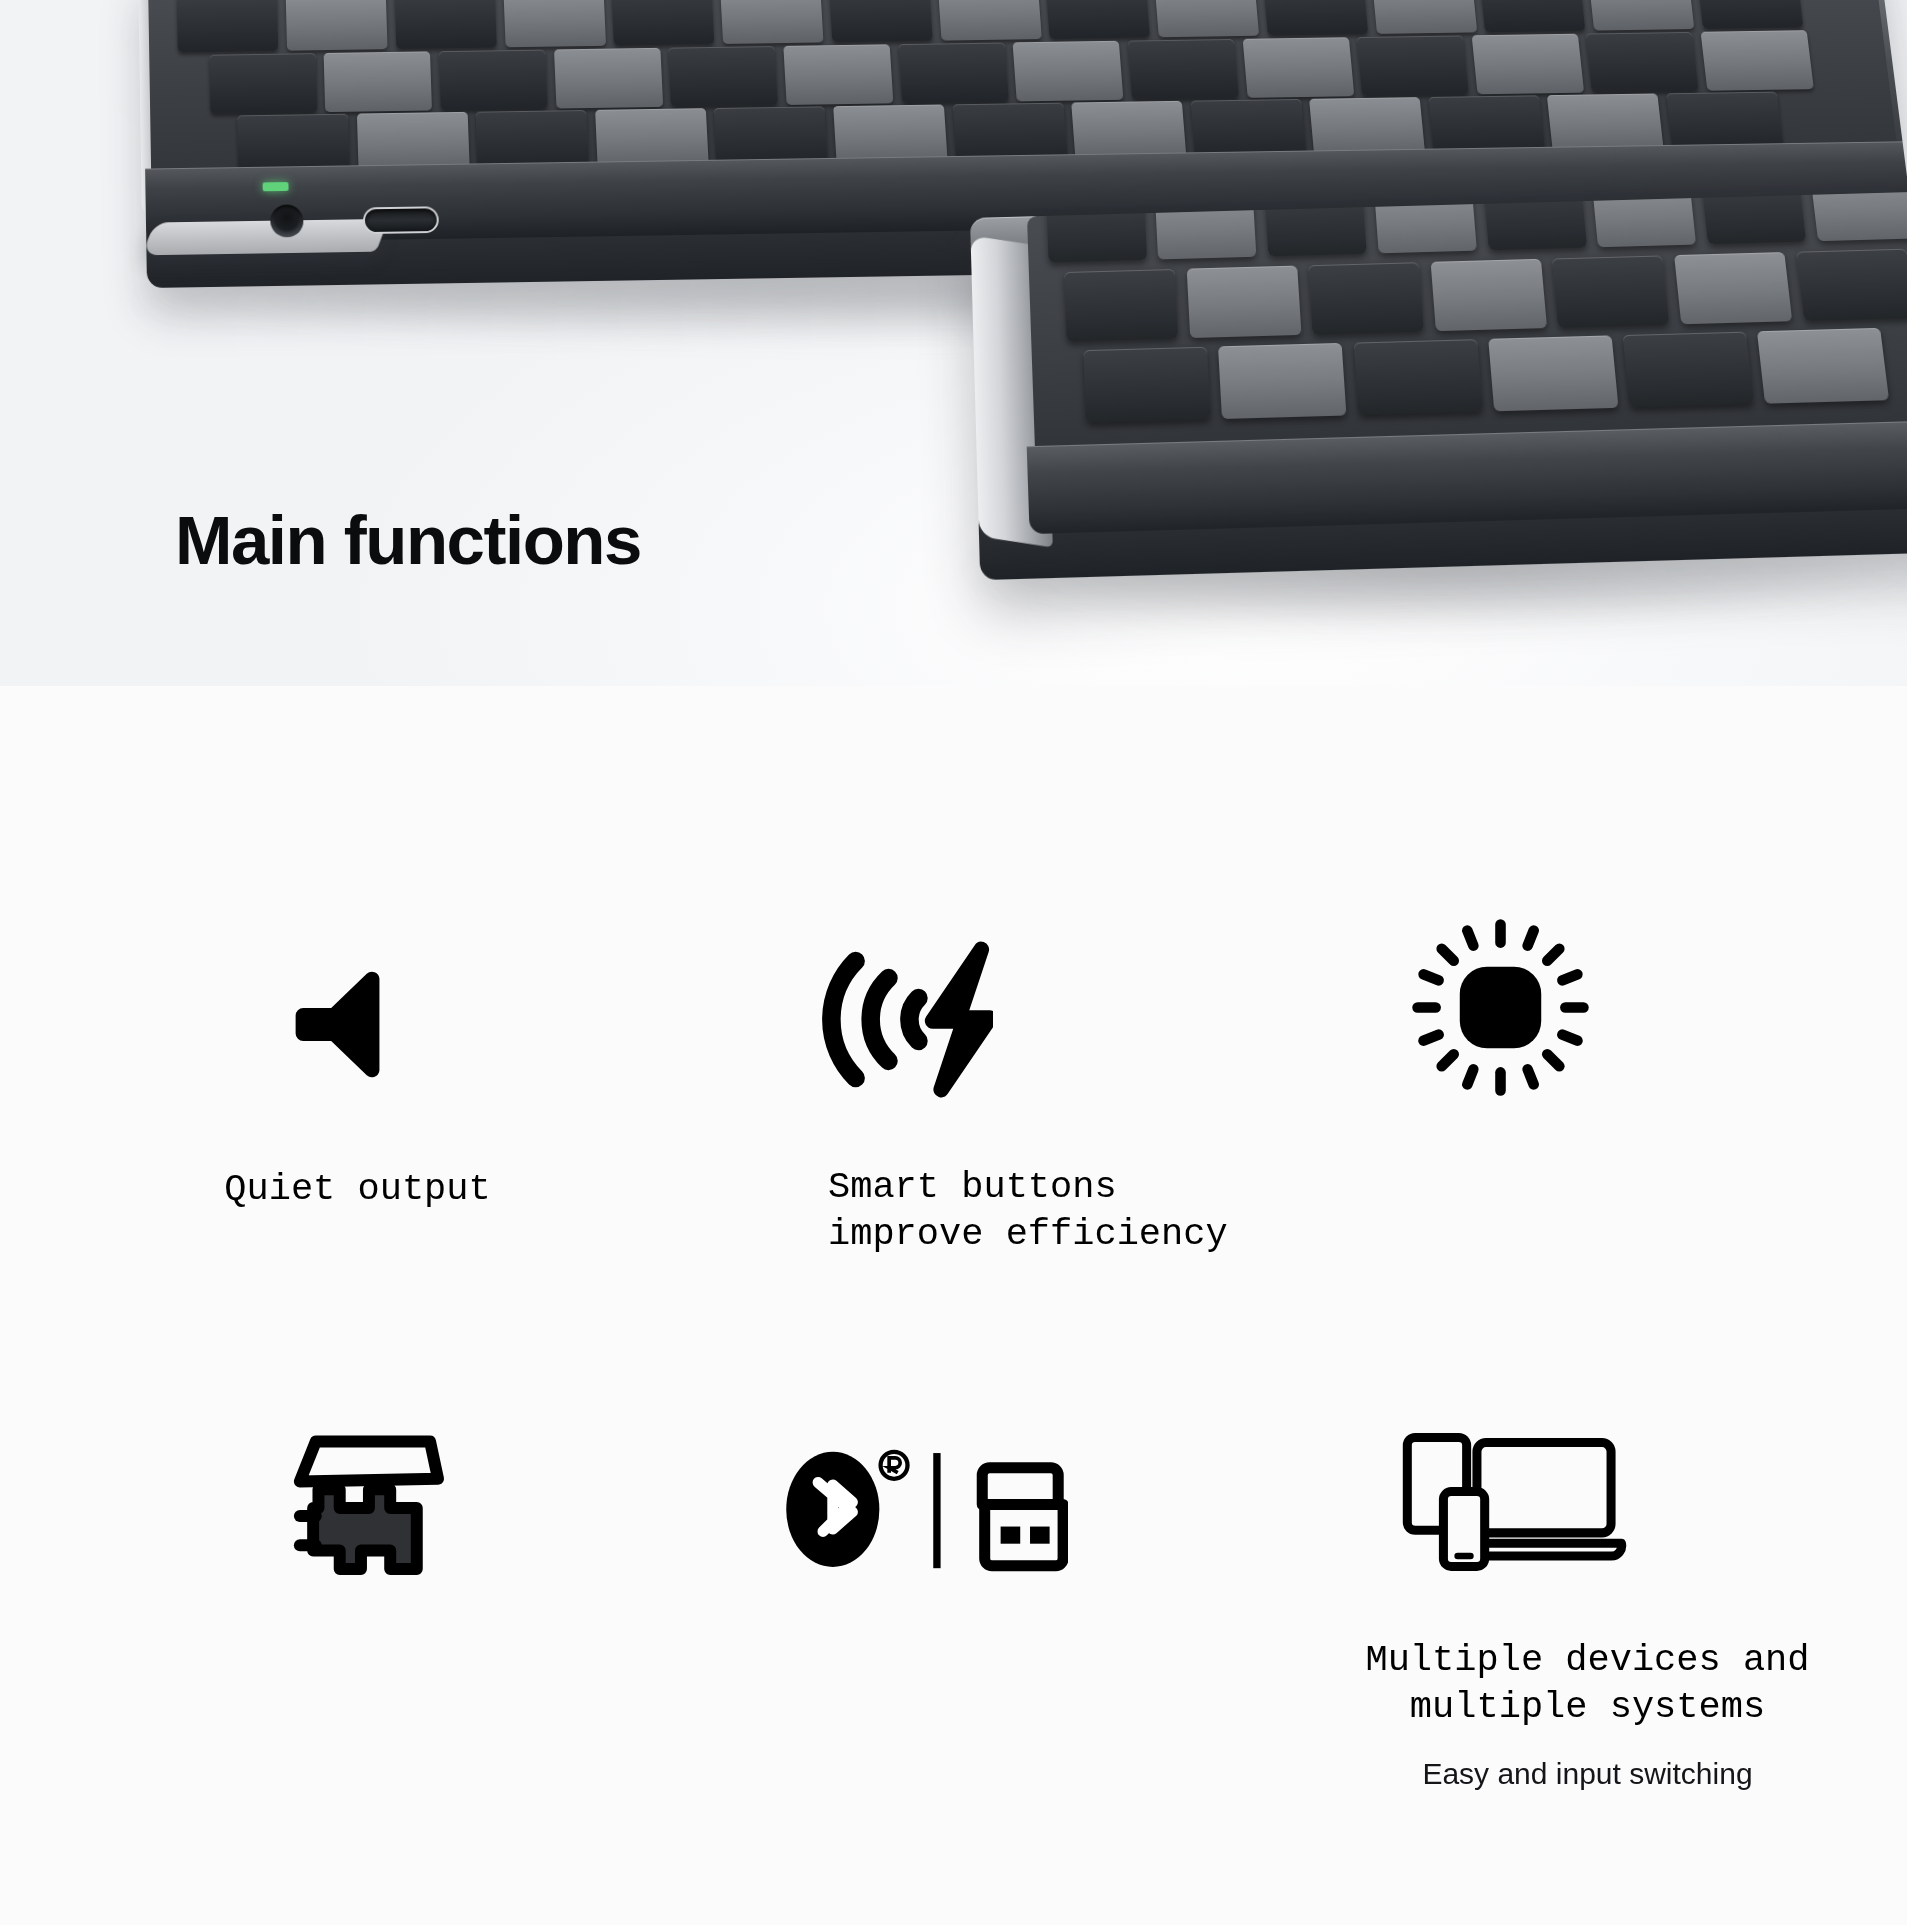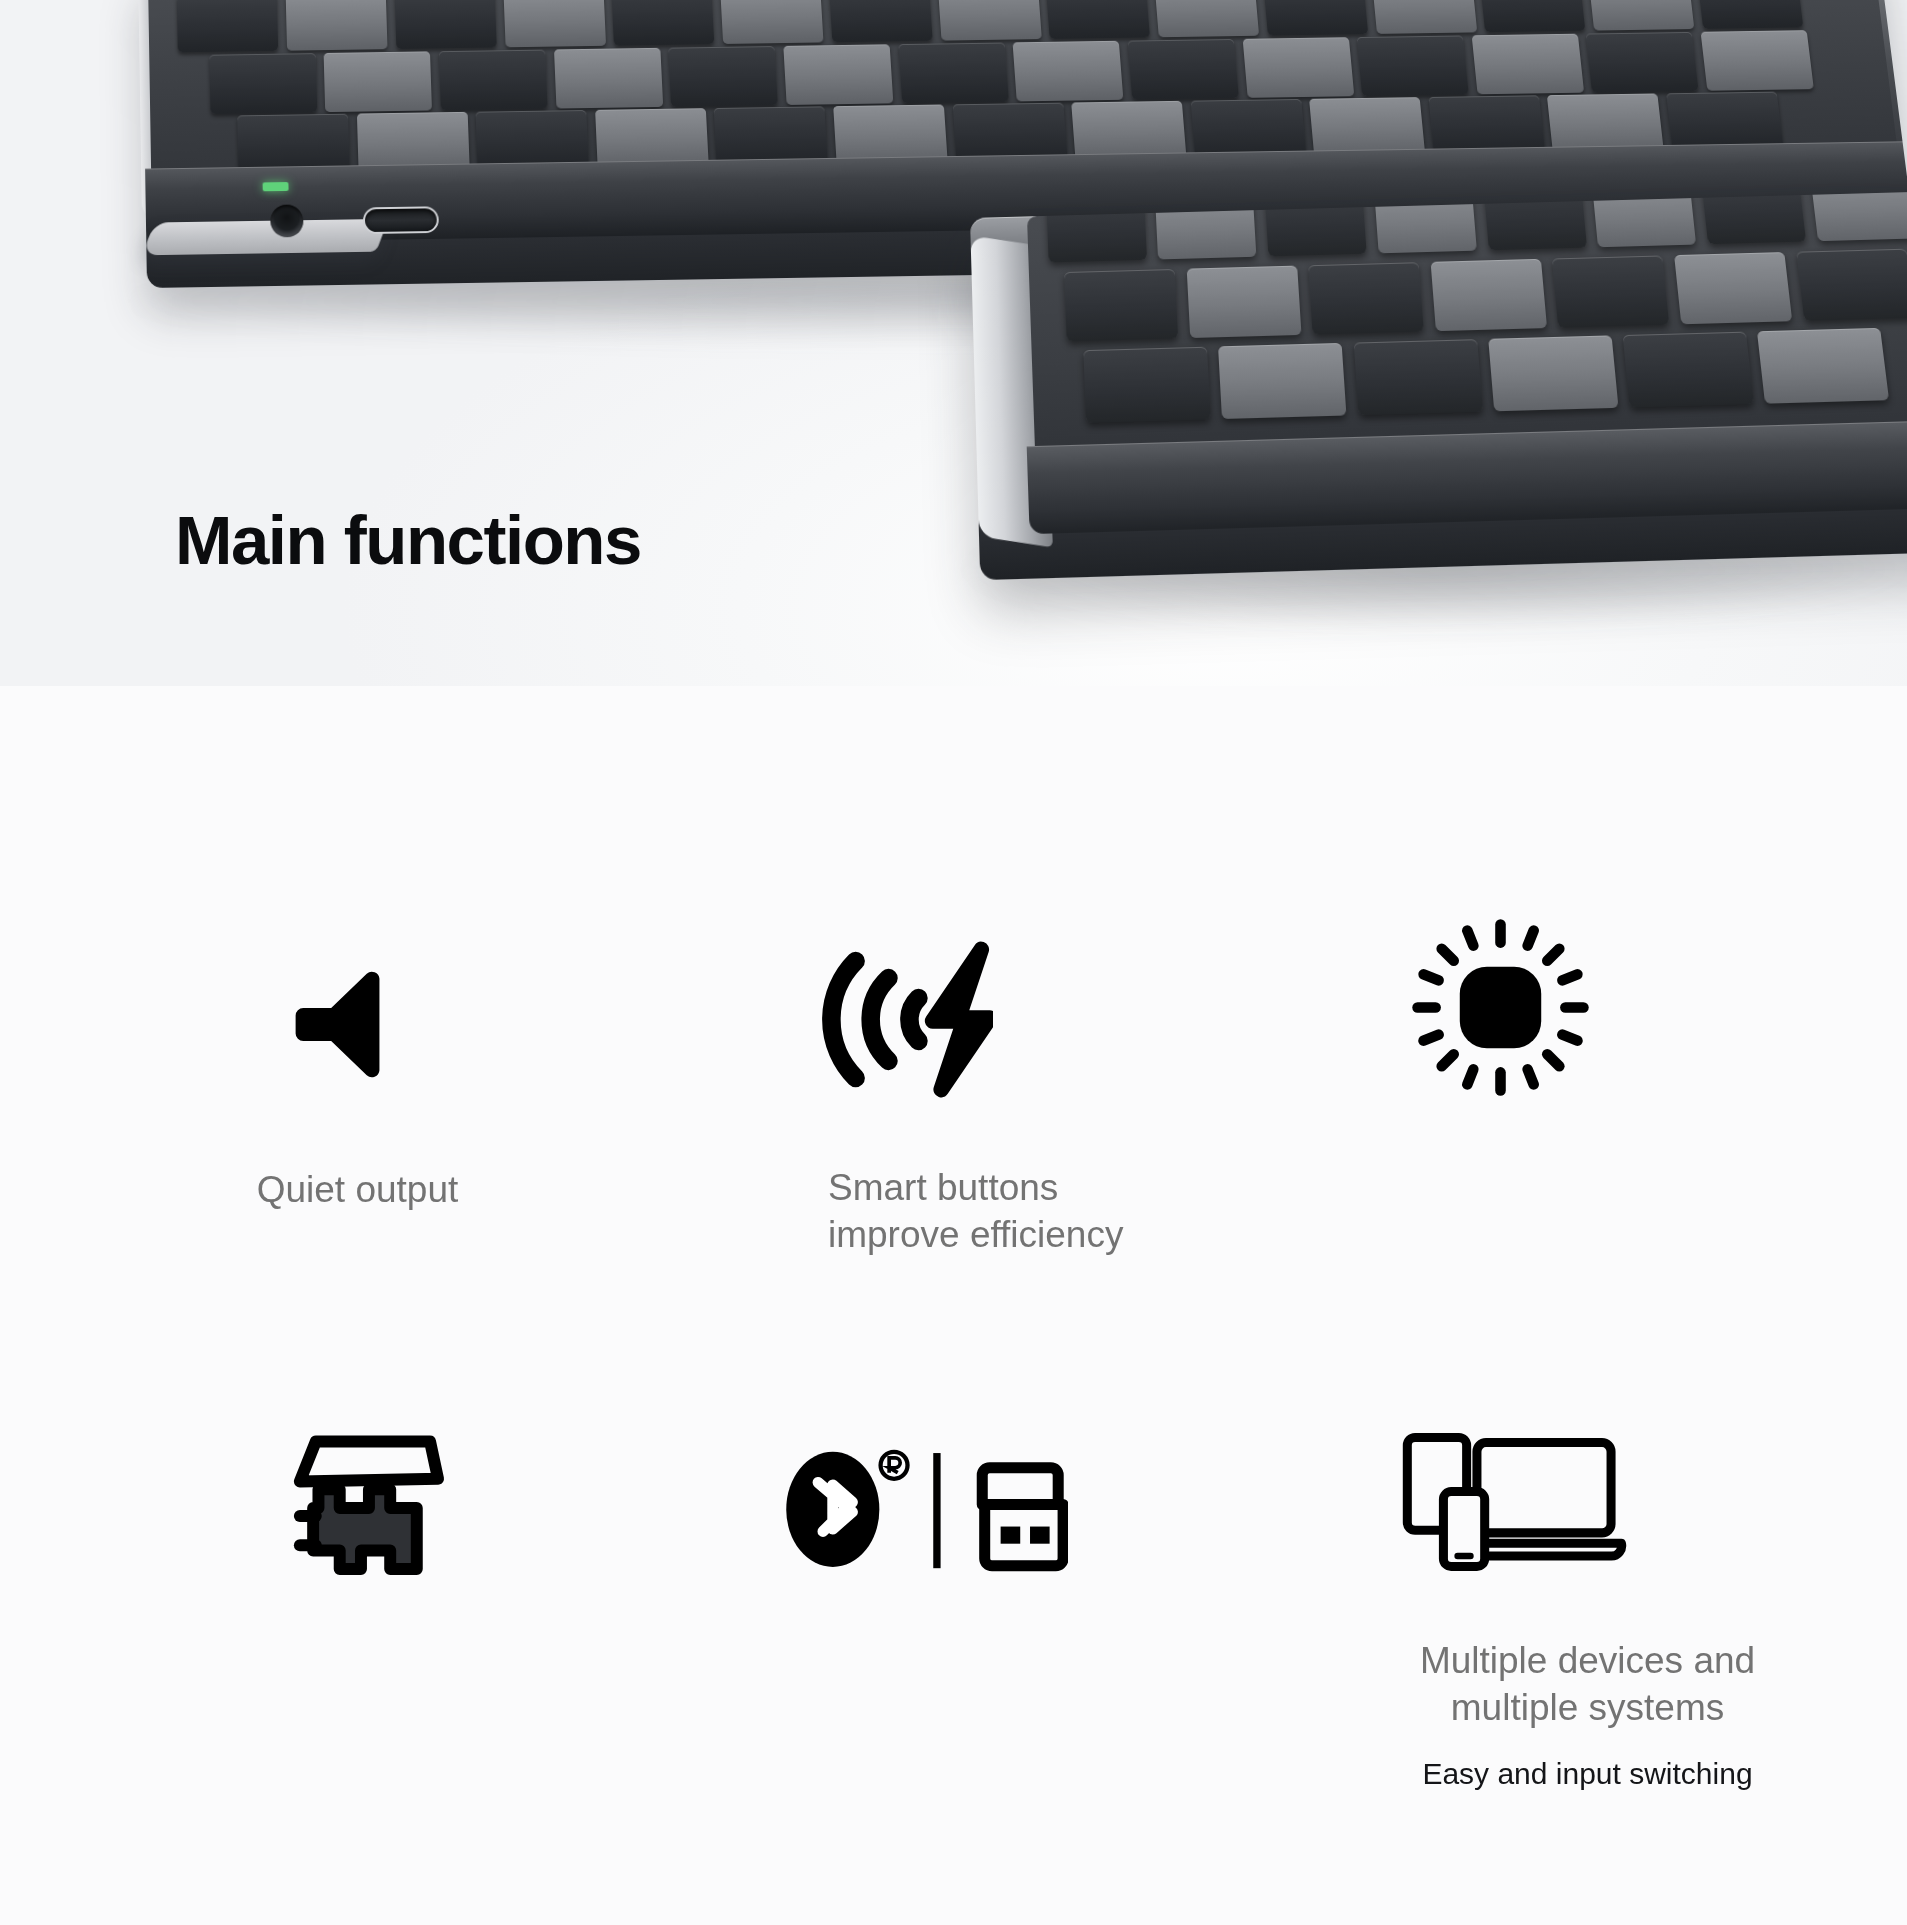--- a/index.html
+++ b/index.html
@@ -161,22 +161,22 @@
 
   
   #features{
     position:absolute; left:0; top:686px; width:1907px; height:1240px;
   }
   .icon-wrap{
     position:absolute; display:flex; align-items:center; justify-content:center;
   }
   .cap{
     position:absolute;
-    font-size:37px; line-height:1.28; color:#737373;
-    font-family:Liberation Sans, sans-serif;
+    font-size:37px; line-height:1.28; color:#000000;
+    font-family:Liberation Mono, monospace;
     white-space:pre-line;
   }
   .cap.center{ text-align:center; }
   .cap.left{ text-align:left; }
   .sub{
     position:absolute; font-size:30px; color:#141518; line-height:1.3;
     font-family:"Liberation Sans", sans-serif; text-align:center;
   }
 
   

